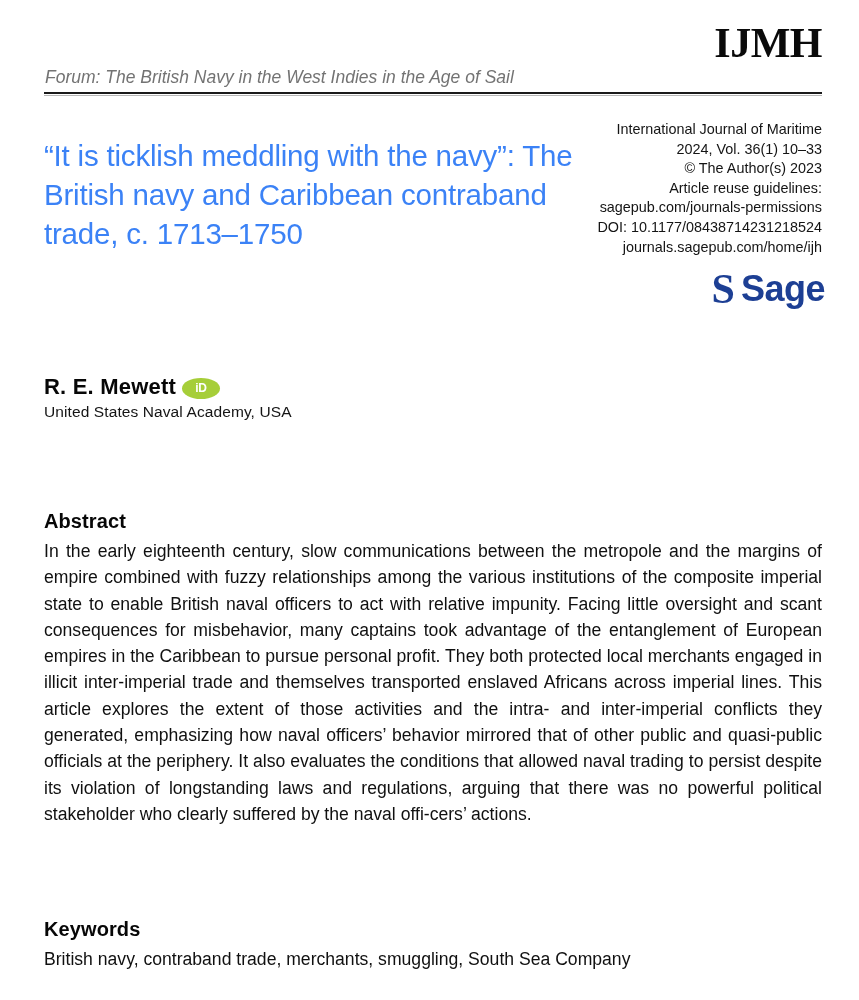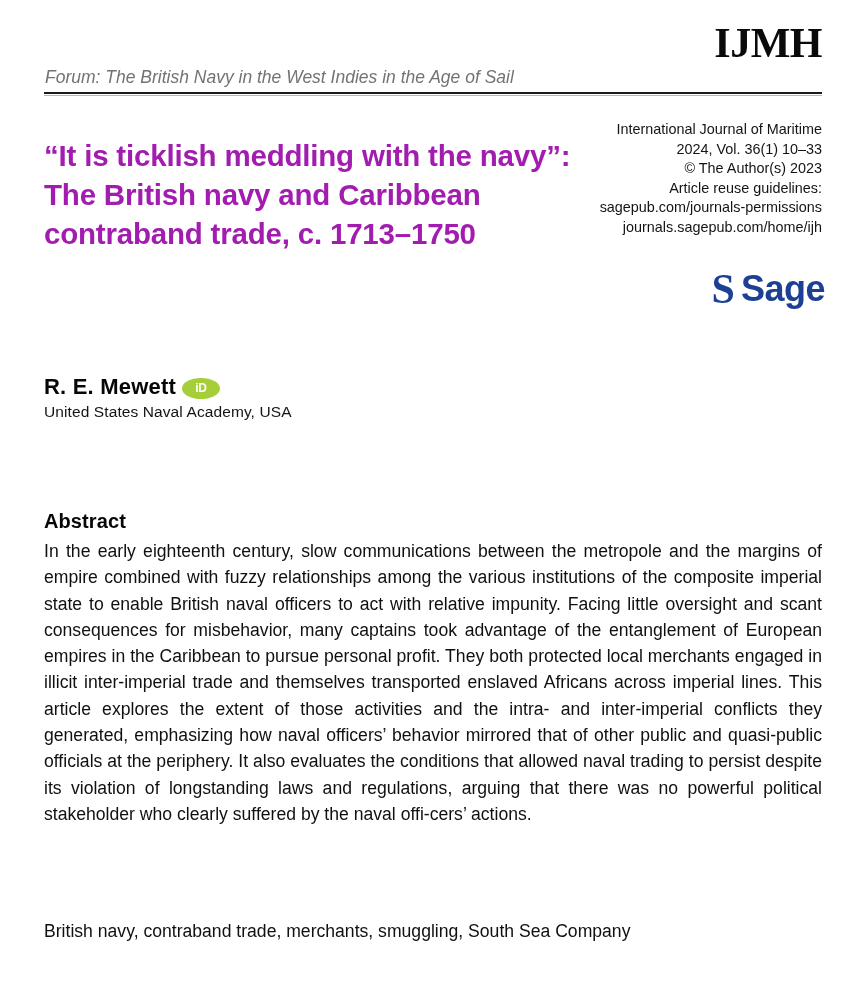--- a/index.html
+++ b/index.html
@@ -74,24 +74,24 @@
   
   .title-block {
     position: absolute;
     left: 44px;
     top: 136px;
     width: 530px;
   }
   .article-title {
     margin: 0;
     font-size: 29.5px;
-    font-weight: bold;
+    font-weight: normal;
     line-height: 39px;
     letter-spacing: -0.2px;
-    color: #a21caf;
+    color: #3b82f6;
   }
 
   .meta-block {
     position: absolute;
     right: 37px;
     top: 120px;
     width: 250px;
     text-align: right;
     font-size: 14.4px;
     line-height: 19.6px;
@@ -217,20 +217,21 @@
   <div class="title-block">
     <h1 class="article-title">“It is ticklish meddling with the navy”: The British navy and Caribbean contraband trade, c. 1713–1750</h1>
   </div>
 
   <div class="meta-block">
     <span class="meta-line">International Journal of Maritime</span>
     <span class="meta-line">2024, Vol. 36(1) 10–33</span>
     <span class="meta-line">© The Author(s) 2023</span>
     <span class="meta-line">Article reuse guidelines:</span>
     <span class="meta-line">sagepub.com/journals-permissions</span>
+    <span class="meta-line">DOI: 10.1177/08438714231218524</span>
     <span class="meta-line">journals.sagepub.com/home/ijh</span>
   </div>
 
   <div class="sage-logo">
     <span class="sage-s">S</span>
     <span class="sage-word">Sage</span>
   </div>
 
   <div class="author-block">
     <div class="author-row">
@@ -239,16 +240,17 @@
     </div>
     <div class="affiliation">United States Naval Academy, USA</div>
   </div>
 
   <div class="abstract-block">
     <div class="section-heading">Abstract</div>
     <p class="abstract-text">In the early eighteenth century, slow communications between the metropole and the margins of empire combined with fuzzy relationships among the various institutions of the composite imperial state to enable British naval officers to act with relative impunity. Facing little oversight and scant consequences for misbehavior, many captains took advantage of the entanglement of European empires in the Caribbean to pursue personal profit. They both protected local merchants engaged in illicit inter-imperial trade and themselves transported enslaved Africans across imperial lines. This article explores the extent of those activities and the intra- and inter-imperial conflicts they generated, emphasizing how naval officers’ behavior mirrored that of other public and quasi-public officials at the periphery. It also evaluates the conditions that allowed naval trading to persist despite its violation of longstanding laws and regulations, arguing that there was no powerful political stakeholder who clearly suffered by the naval offi-cers’ actions.</p>
   </div>
 
   <div class="keywords-block">
+    <div class="section-heading">Keywords</div>
     <p class="keywords-text">British navy, contraband trade, merchants, smuggling, South Sea Company</p>
   </div>
 
 </div>
 
 </body></html>

